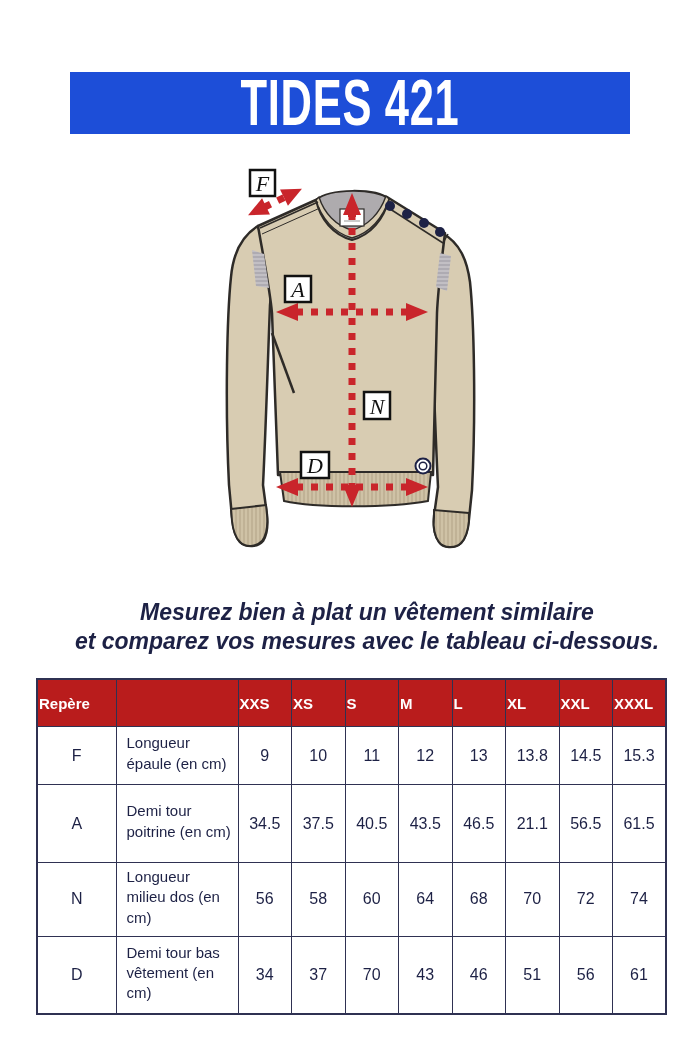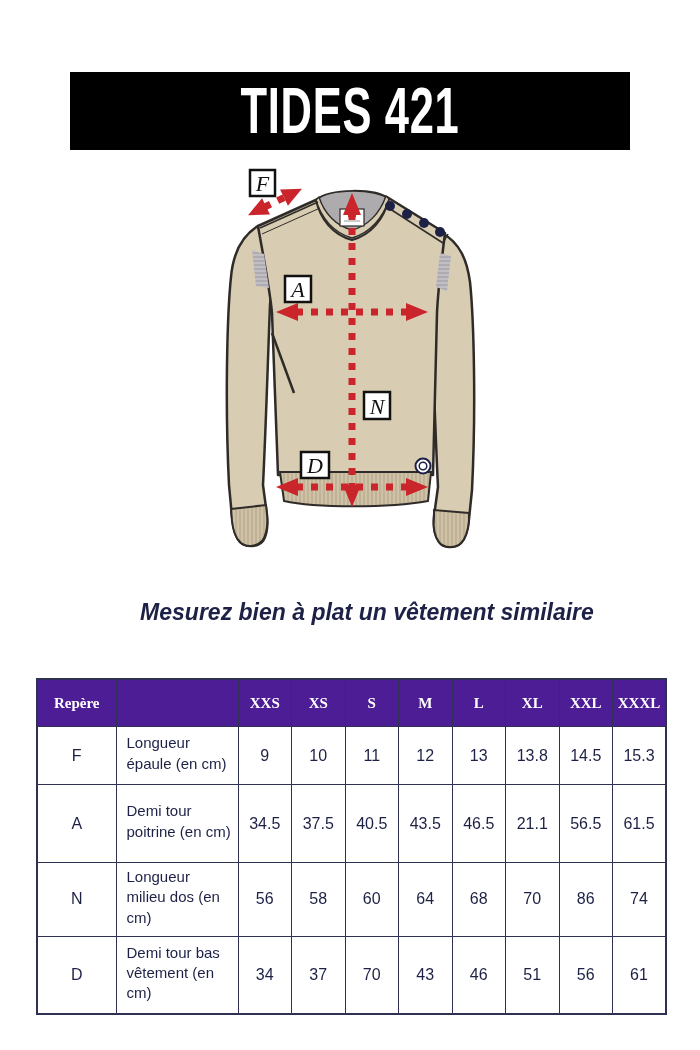--- a/index.html
+++ b/index.html
@@ -1,42 +1,42 @@
 <!DOCTYPE html>
 <html><head>
 <meta charset="utf-8">
 <style>
   html,body{margin:0;padding:0;background:#ffffff;}
   .page{position:relative;width:700px;height:1050px;background:#fff;overflow:hidden;
         font-family:"Liberation Sans",sans-serif;}
 
   
-  .banner{position:absolute;left:70px;top:72px;width:560px;height:78px;
-          background:#000000;display:flex;align-items:center;justify-content:center;}
+  .banner{position:absolute;left:70px;top:72px;width:560px;height:62px;
+          background:#1d4ed8;display:flex;align-items:center;justify-content:center;}
   .banner-text{color:#fff;font-weight:700;font-size:64px;line-height:1;
                letter-spacing:1px;white-space:nowrap;display:inline-block;
                transform:scaleX(0.68);}
 
   
   .diagram{position:absolute;left:190px;top:155px;width:320px;height:420px;}
   .marker-letter{font-family:"Liberation Serif",serif;font-style:italic;
                  font-size:22px;fill:#111;text-anchor:middle;}
 
   
   .instructions{position:absolute;left:0;top:581px;width:700px;margin:17px;
                 text-align:center;font-style:italic;font-weight:600;
                 font-size:23px;line-height:29px;color:#1d2145;}
 
   
   .size-table{position:absolute;left:36px;top:678px;width:629px;
               border-collapse:collapse;table-layout:fixed;
               border:2.5px solid #2f3152;}
   .size-table th,.size-table td{border:1.6px solid #2f3152;}
-  .size-table thead th{background:#4c1d95;color:#fff;font-size:15px;
-                       font-weight:700;height:44px;text-align:center;font-family:Liberation Serif, serif;}
+  .size-table thead th{background:#b91c1c;color:#fff;font-size:15px;
+                       font-weight:700;height:44px;text-align:left;}
   .size-table td{color:#1d2145;font-size:16px;text-align:center;background:#fff;}
   .size-table td.lbl{text-align:left;padding:4px 6px 8px 10px;font-size:15px;
                      line-height:1.35;}
   .size-table tbody tr:nth-child(1){height:58px;}
   .size-table tbody tr:nth-child(2){height:78px;}
   .size-table tbody tr:nth-child(3){height:61px;}
   .size-table tbody tr:nth-child(4){height:78px;}
 </style>
 </head>
 <body>
@@ -142,20 +142,21 @@
       <text class="marker-letter" x="187" y="259">N</text>
     </g>
     <g>
       <rect x="111" y="297" width="28" height="26" fill="#fff" stroke="#111" stroke-width="2.5"></rect>
       <text class="marker-letter" x="125" y="318">D</text>
     </g>
   </svg>
 
   <p class="instructions">
     <span>Mesurez bien à plat un vêtement similaire</span><br>
+    <span>et comparez vos mesures avec le tableau ci-dessous.</span>
   </p>
 
   <table class="size-table">
     <colgroup>
       <col style="width:79px">
         <col style="width:122px">
       <col style="width:53.5px">
         <col style="width:53.5px">
         <col style="width:53.5px">
       <col style="width:53.5px">
@@ -205,21 +206,21 @@
         </tr>
         <tr>
           <td>N</td>
           <td class="lbl">Longueur milieu dos (en cm)</td>
           <td>56</td>
           <td>58</td>
           <td>60</td>
           <td>64</td>
           <td>68</td>
           <td>70</td>
-          <td>86</td>
+          <td>72</td>
           <td>74</td>
         </tr>
         <tr>
           <td>D</td>
           <td class="lbl">Demi tour bas vêtement (en cm)</td>
           <td>34</td>
           <td>37</td>
           <td>70</td>
           <td>43</td>
           <td>46</td>

